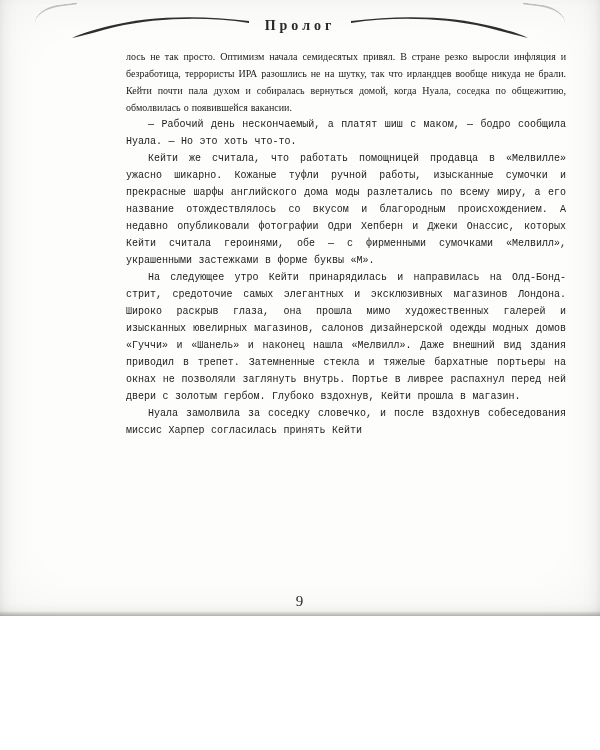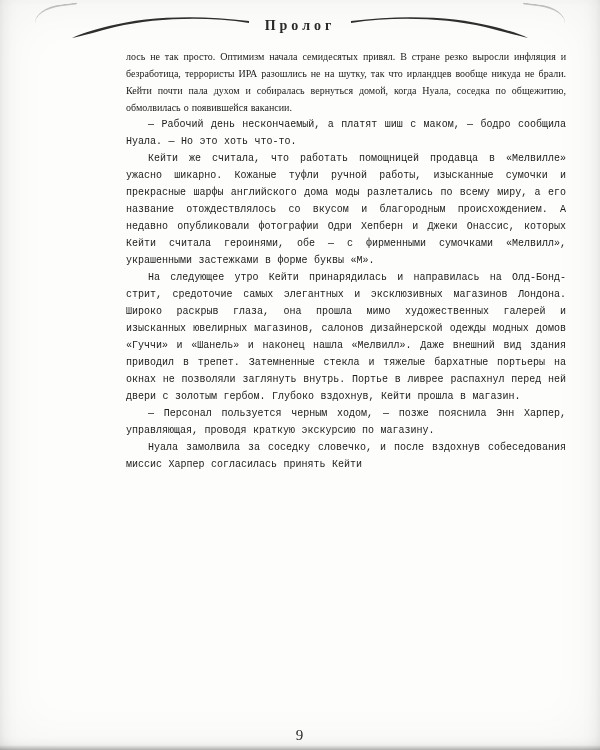--- a/index.html
+++ b/index.html
@@ -6,21 +6,21 @@
     margin: 0;
     padding: 0;
     width: 600px;
     height: 750px;
     background: #ffffff;
     overflow: hidden;
   }
   .page {
     position: relative;
     width: 600px;
-    height: 750px;
+    height: 616px;
     background: #fdfdfb;
     font-family: "Liberation Serif", "DejaVu Serif", serif;
     color: #212121;
     box-shadow:
       inset 0 0 55px rgba(0,0,0,0.05),
       inset 12px 0 22px -18px rgba(0,0,0,0.18),
       inset -12px 0 22px -18px rgba(0,0,0,0.18),
       inset 0 -10px 16px -12px rgba(0,0,0,0.20);
     overflow: hidden;
   }
@@ -125,21 +125,20 @@
         <path d="M180 9 C126 2, 74 5, 40 14 C24 18, 11 22, 3 26 C12 24, 27 20, 46 15 C86 6, 136 4, 180 11 Z" fill="#2e2e2e"></path>
       </svg>
     </span>
   </header>
 
   <main class="text-block">
       <p class="para">лось не так просто. Оптимизм начала семидесятых привял. В стране резко выросли инфляция и безработица, террористы ИРА разошлись не на шутку, так что ирландцев вообще никуда не брали. Кейти почти пала духом и собиралась вернуться домой, когда Нуала, соседка по общежитию, обмолвилась о появившейся вакансии.</p>
       <p class="para indent">— Рабочий день нескончаемый, а платят шиш с маком, — бодро сообщила Нуала. — Но это хоть что-то.</p>
       <p class="para indent">Кейти же считала, что работать помощницей продавца в «Мелвилле» ужасно шикарно. Кожаные туфли ручной работы, изысканные сумочки и прекрасные шарфы английского дома моды разлетались по всему миру, а его название отождествлялось со вкусом и благородным происхождением. А недавно опубликовали фотографии Одри Хепберн и Джеки Онассис, которых Кейти считала героинями, обе — с фирменными сумочками «Мелвилл», украшенными застежками в форме буквы «М».</p>
       <p class="para indent">На следующее утро Кейти принарядилась и направилась на Олд-Бонд-стрит, средоточие самых элегантных и эксклюзивных магазинов Лондона. Широко раскрыв глаза, она прошла мимо художественных галерей и изысканных ювелирных магазинов, салонов дизайнерской одежды модных домов «Гуччи» и «Шанель» и наконец нашла «Мелвилл». Даже внешний вид здания приводил в трепет. Затемненные стекла и тяжелые бархатные портьеры на окнах не позволяли заглянуть внутрь. Портье в ливрее распахнул перед ней двери с золотым гербом. Глубоко вздохнув, Кейти прошла в магазин.</p>
-      <p class="para indent">— Персонал пользуется черным ходом, — позже пояснила Энн Харпер, управляющая, проводя краткую экскурсию по магазину.</p>
       <p class="para indent">Нуала замолвила за соседку словечко, и после вздохнув собеседования миссис Харпер согласилась принять Кейти</p>
     </main>
 
   <footer class="page-footer">
     <span class="page-number">9</span>
   </footer>
 
   <div class="scan-edge-bottom"></div>
 </div>
 

